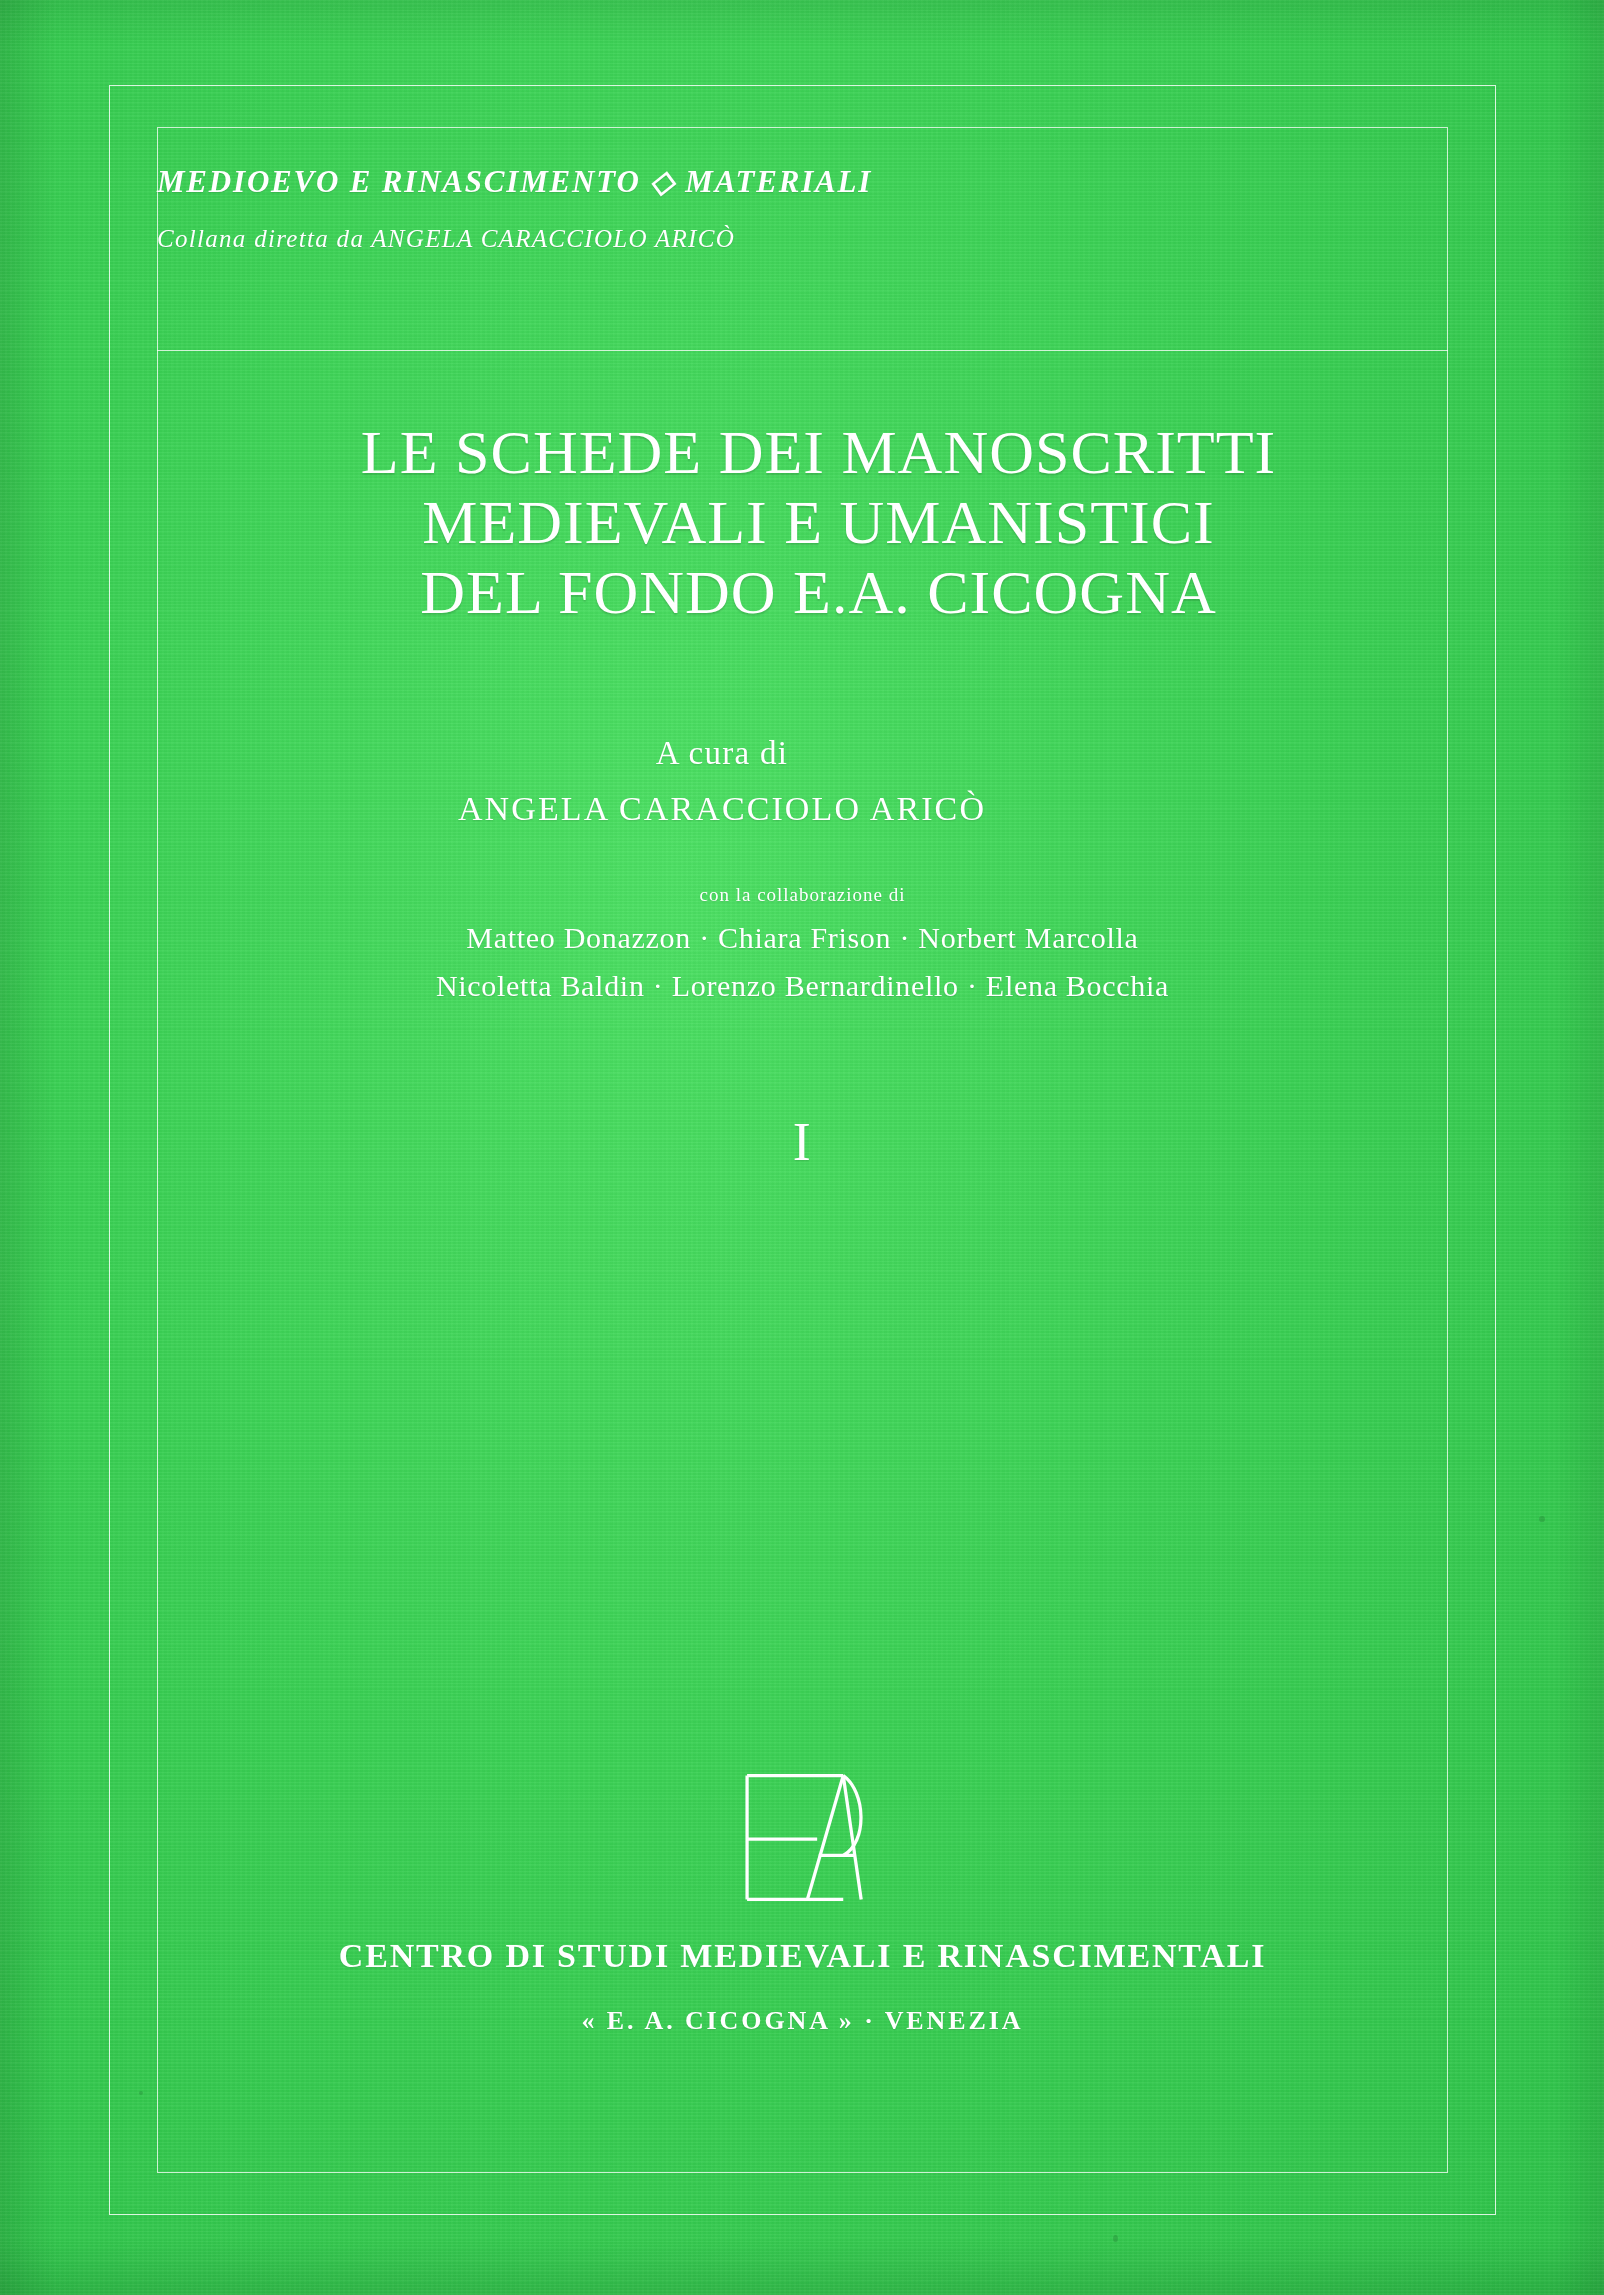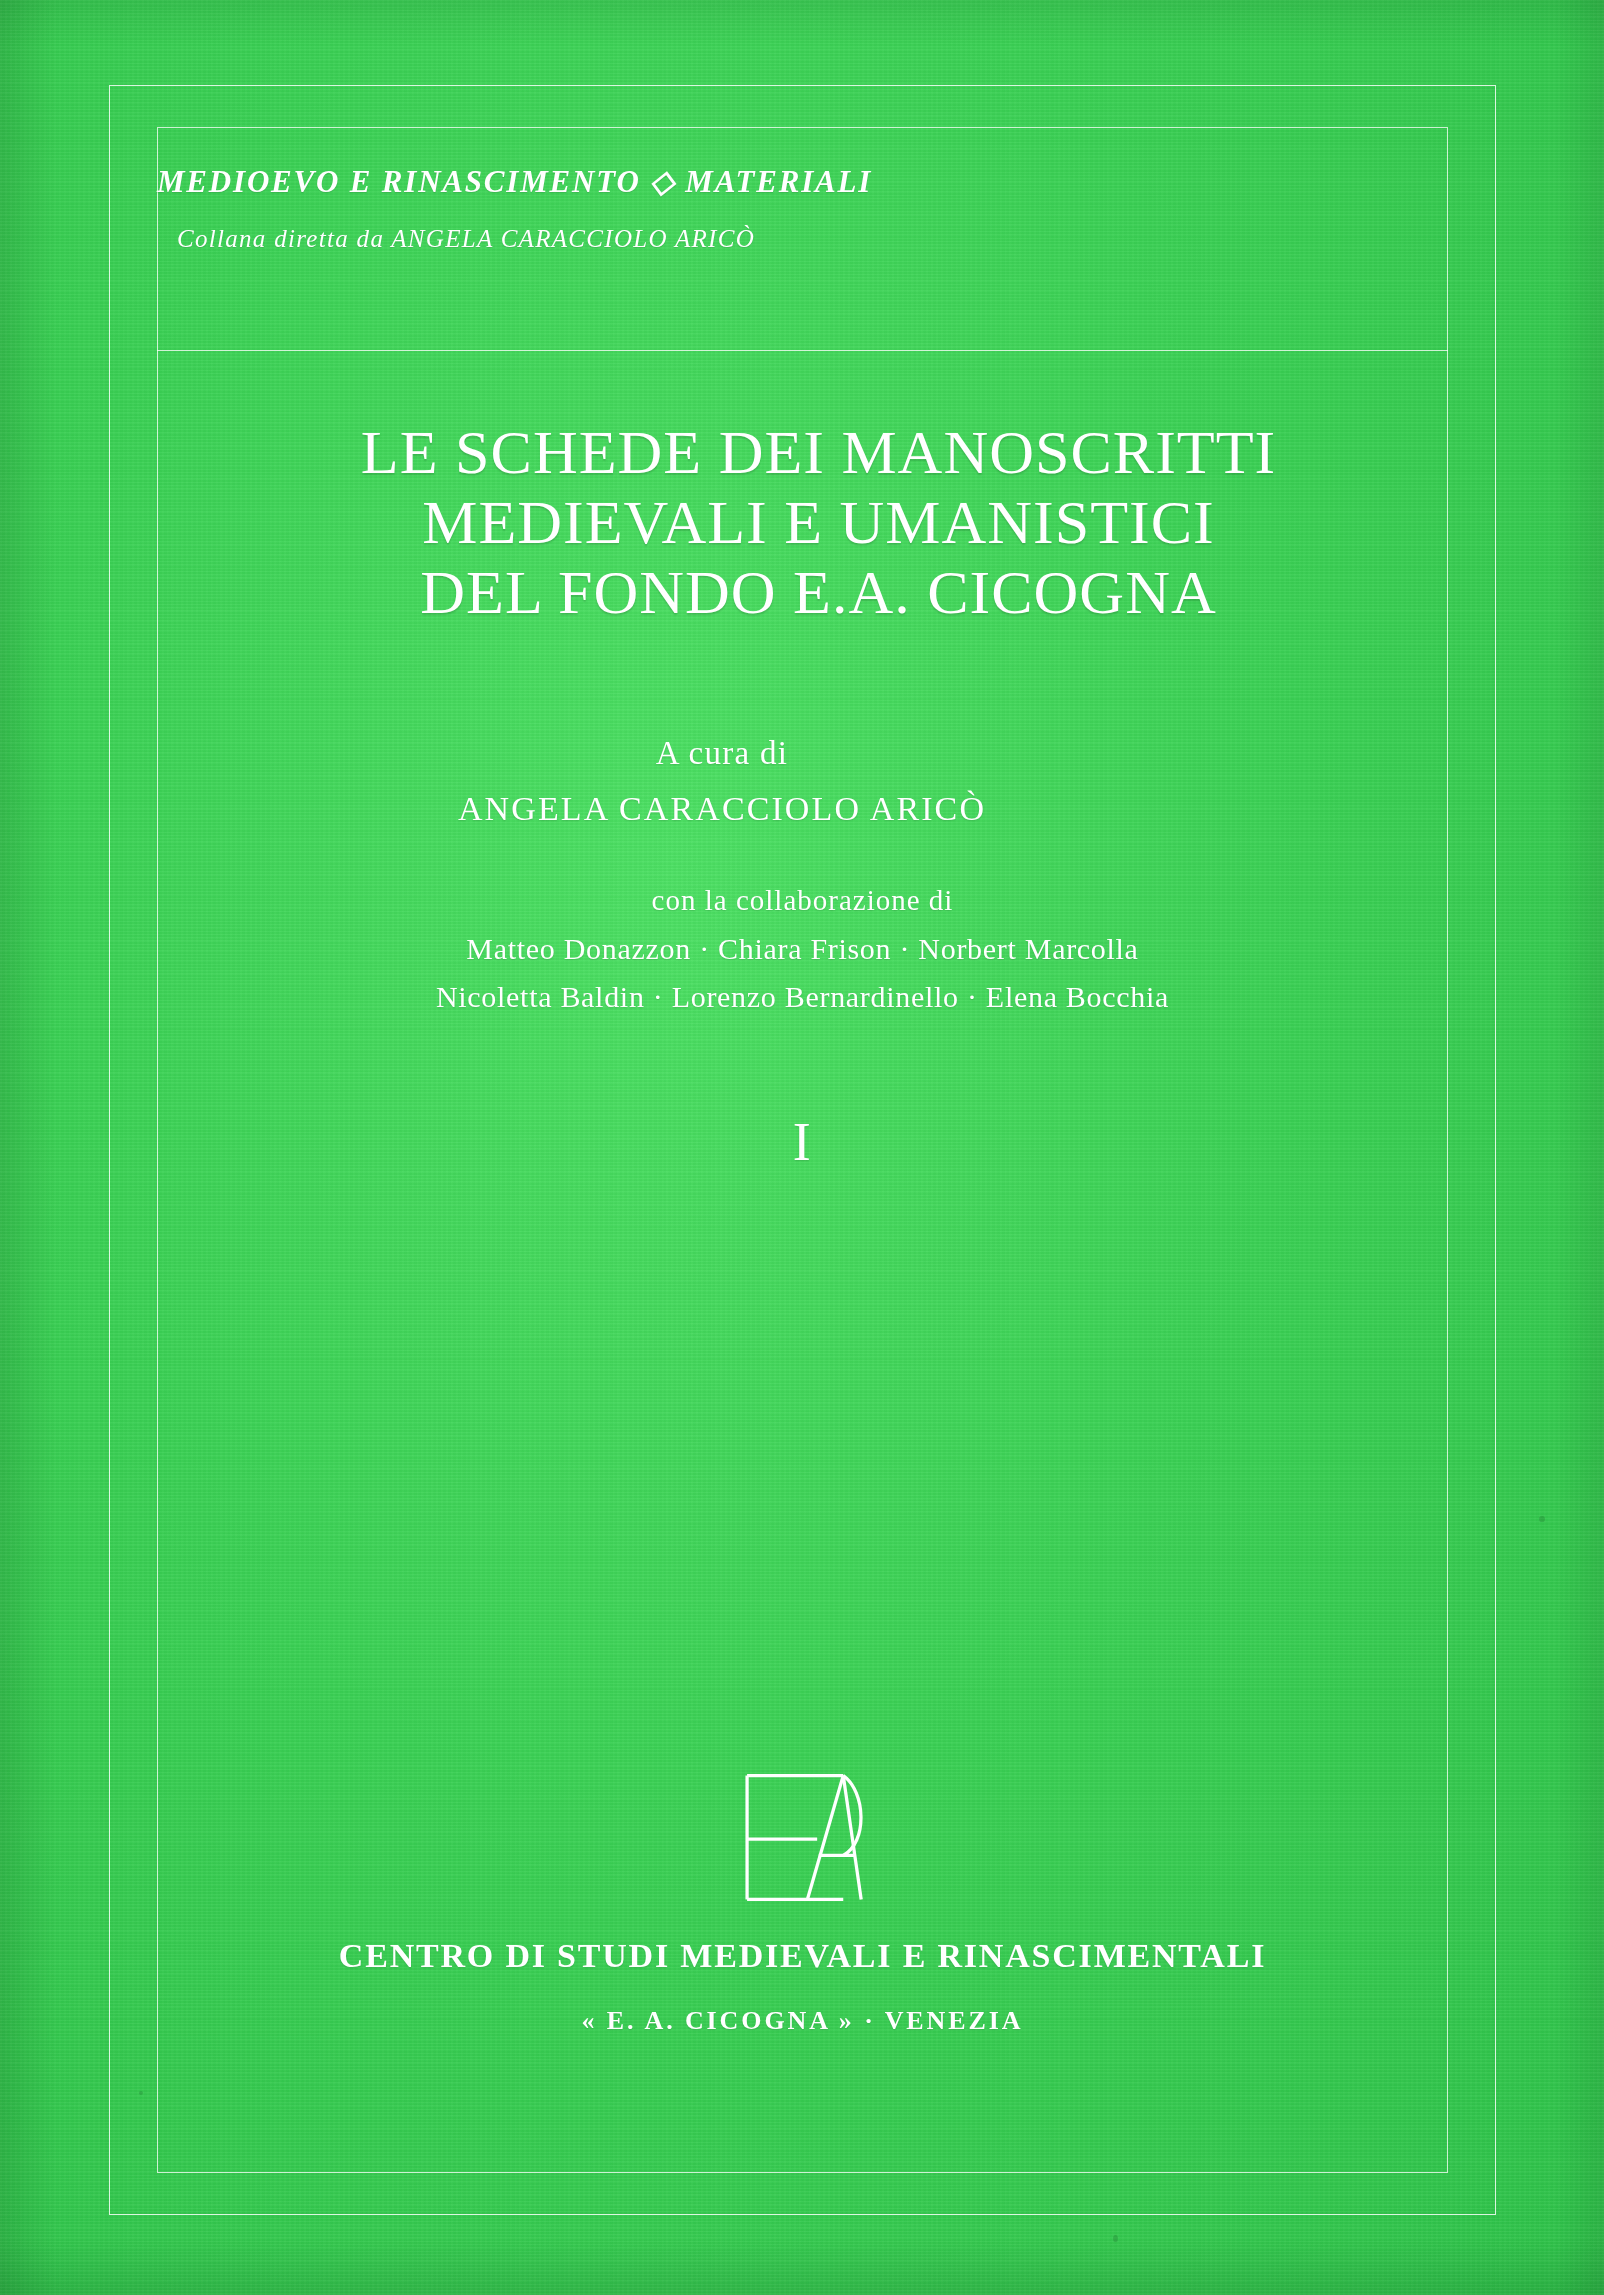--- a/index.html
+++ b/index.html
@@ -80,21 +80,20 @@
     letter-spacing: 1.8px;
     text-shadow: 0 0.8px 0.8px rgba(0,0,0,0.12);
   }
   .series-editor {
     margin-top: 24.5px;
     font-family: "Liberation Serif", serif;
     font-style: italic;
     font-size: 25px;
     letter-spacing: 1.3px;
     text-shadow: 0 0.8px 0.8px rgba(0,0,0,0.12);
-    padding-left: 20px;
   }
   .rule {
     position: absolute;
     left: 157px;
     top: 350px;
     width: 1291px;
     height: 0;
     border-top: 1.6px solid rgba(255,255,255,0.75);
   }
 
@@ -135,21 +134,21 @@
 
   .collab {
     position: absolute;
     left: 157px;
     top: 884px;
     width: 1291px;
     text-align: center;
     color: #ffffff;
   }
   .collab-label {
-    font-size: 29px;
+    font-size: 19px;
     letter-spacing: 1px;
     text-shadow: 0 0.8px 1.6px rgba(0,0,0,0.12);
   }
   .collab-line {
     margin-top: 14.7px;
     font-size: 30px;
     letter-spacing: 0.7px;
     text-shadow: 0 0.8px 1.6px rgba(0,0,0,0.12);
   }
 

